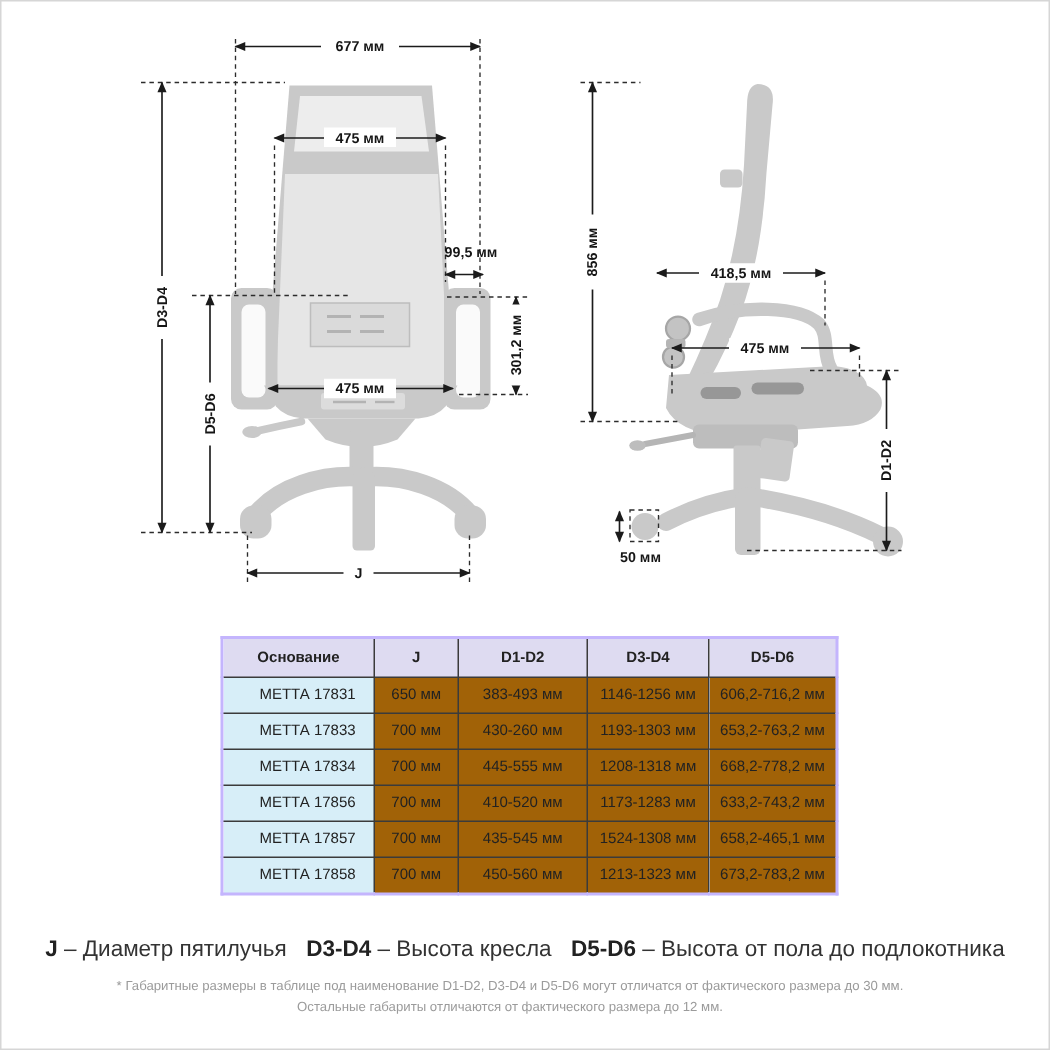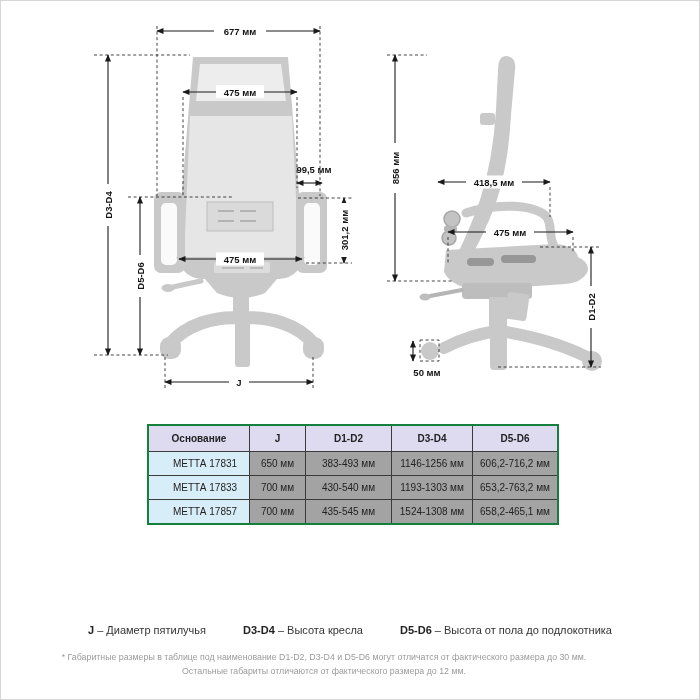--- a/index.html
+++ b/index.html
@@ -20,43 +20,43 @@
   .chair-light{fill:#e6e6e6;}
   .chair-lighter{fill:#ededed;}
   .chair-slot{fill:#979797;}
   .chair-stroke{stroke:#c9c9c9;fill:none;stroke-linecap:round;}
   .dim{stroke:#1b1b1b;stroke-width:1.1;}
   .dash{stroke:#2c2c2c;stroke-width:0.9;stroke-dasharray:3 2.6;fill:none;}
   .gap{fill:#ffffff;}
   .dlab{font:700 9.5px "Liberation Sans",sans-serif;fill:#151515;text-anchor:middle;dominant-baseline:central;}
   
   .tbl-wrap{position:absolute;left:147px;top:424px;}
-  table{border-collapse:collapse;table-layout:fixed;border:2px solid #15803d;}
+  table{border-collapse:collapse;table-layout:fixed;border:2px solid #c4b5fd;}
   th,td{
     border:1px solid #3b3b3b;
     text-align:center;vertical-align:middle;
     font-size:10px;color:#222;
     padding:0;height:23px;
     overflow:hidden;white-space:nowrap;
   }
   th{height:25px;background:#dedbf1;font-weight:700;}
-  td{background:#a3a3a3;}
+  td{background:#a16207;}
   td:first-child{background:#d7eef8;padding-left:12px;}
   .c0{width:100px}.c1{width:55px}.c2{width:85px}.c3{width:80px}.c4{width:84px}
   
   .legend{
     position:absolute;left:0;top:624px;width:700px;
-    display:flex;justify-content:center;gap:37px;
-    font-size:11px;color:#333;
+    display:flex;justify-content:center;gap:13px;
+    font-size:15px;color:#333;
   }
   .lg-code{font-weight:700;color:#222;}
   .lg-desc{font-weight:400;}
   
   .footnote{
-    position:absolute;left:0;top:650px;width:648px;
+    position:absolute;left:16px;top:650px;width:648px;
     text-align:center;font-size:8.8px;color:#9b9b9b;line-height:1.6;
   }
 </style>
 </head>
 <body>
 
 <div class="frame"></div>
 
 <svg width="700" height="420" viewBox="0 0 700 420">
   <defs>
@@ -230,30 +230,51 @@
       <tr>
         <td>МЕТТА 17831</td>
         <td>650 мм</td>
         <td>383-493 мм</td>
         <td>1146-1256 мм</td>
         <td>606,2-716,2 мм</td>
       </tr>
       <tr>
         <td>МЕТТА 17833</td>
         <td>700 мм</td>
-        <td>430-540 мм</td>
+        <td>430-260 мм</td>
         <td>1193-1303 мм</td>
         <td>653,2-763,2 мм</td>
+      </tr>
+      <tr>
+        <td>МЕТТА 17834</td>
+        <td>700 мм</td>
+        <td>445-555 мм</td>
+        <td>1208-1318 мм</td>
+        <td>668,2-778,2 мм</td>
+      </tr>
+      <tr>
+        <td>МЕТТА 17856</td>
+        <td>700 мм</td>
+        <td>410-520 мм</td>
+        <td>1173-1283 мм</td>
+        <td>633,2-743,2 мм</td>
       </tr>
       <tr>
         <td>МЕТТА 17857</td>
         <td>700 мм</td>
         <td>435-545 мм</td>
         <td>1524-1308 мм</td>
         <td>658,2-465,1 мм</td>
+      </tr>
+      <tr>
+        <td>МЕТТА 17858</td>
+        <td>700 мм</td>
+        <td>450-560 мм</td>
+        <td>1213-1323 мм</td>
+        <td>673,2-783,2 мм</td>
       </tr>
     </tbody>
   </table>
 </div>
 
 <div class="legend">
   <span><span class="lg-code">J</span> <span class="lg-desc">– Диаметр пятилучья</span></span>
   <span><span class="lg-code">D3-D4</span> <span class="lg-desc">– Высота кресла</span></span>
   <span><span class="lg-code">D5-D6</span> <span class="lg-desc">– Высота от пола до подлокотника</span></span>
 </div>

